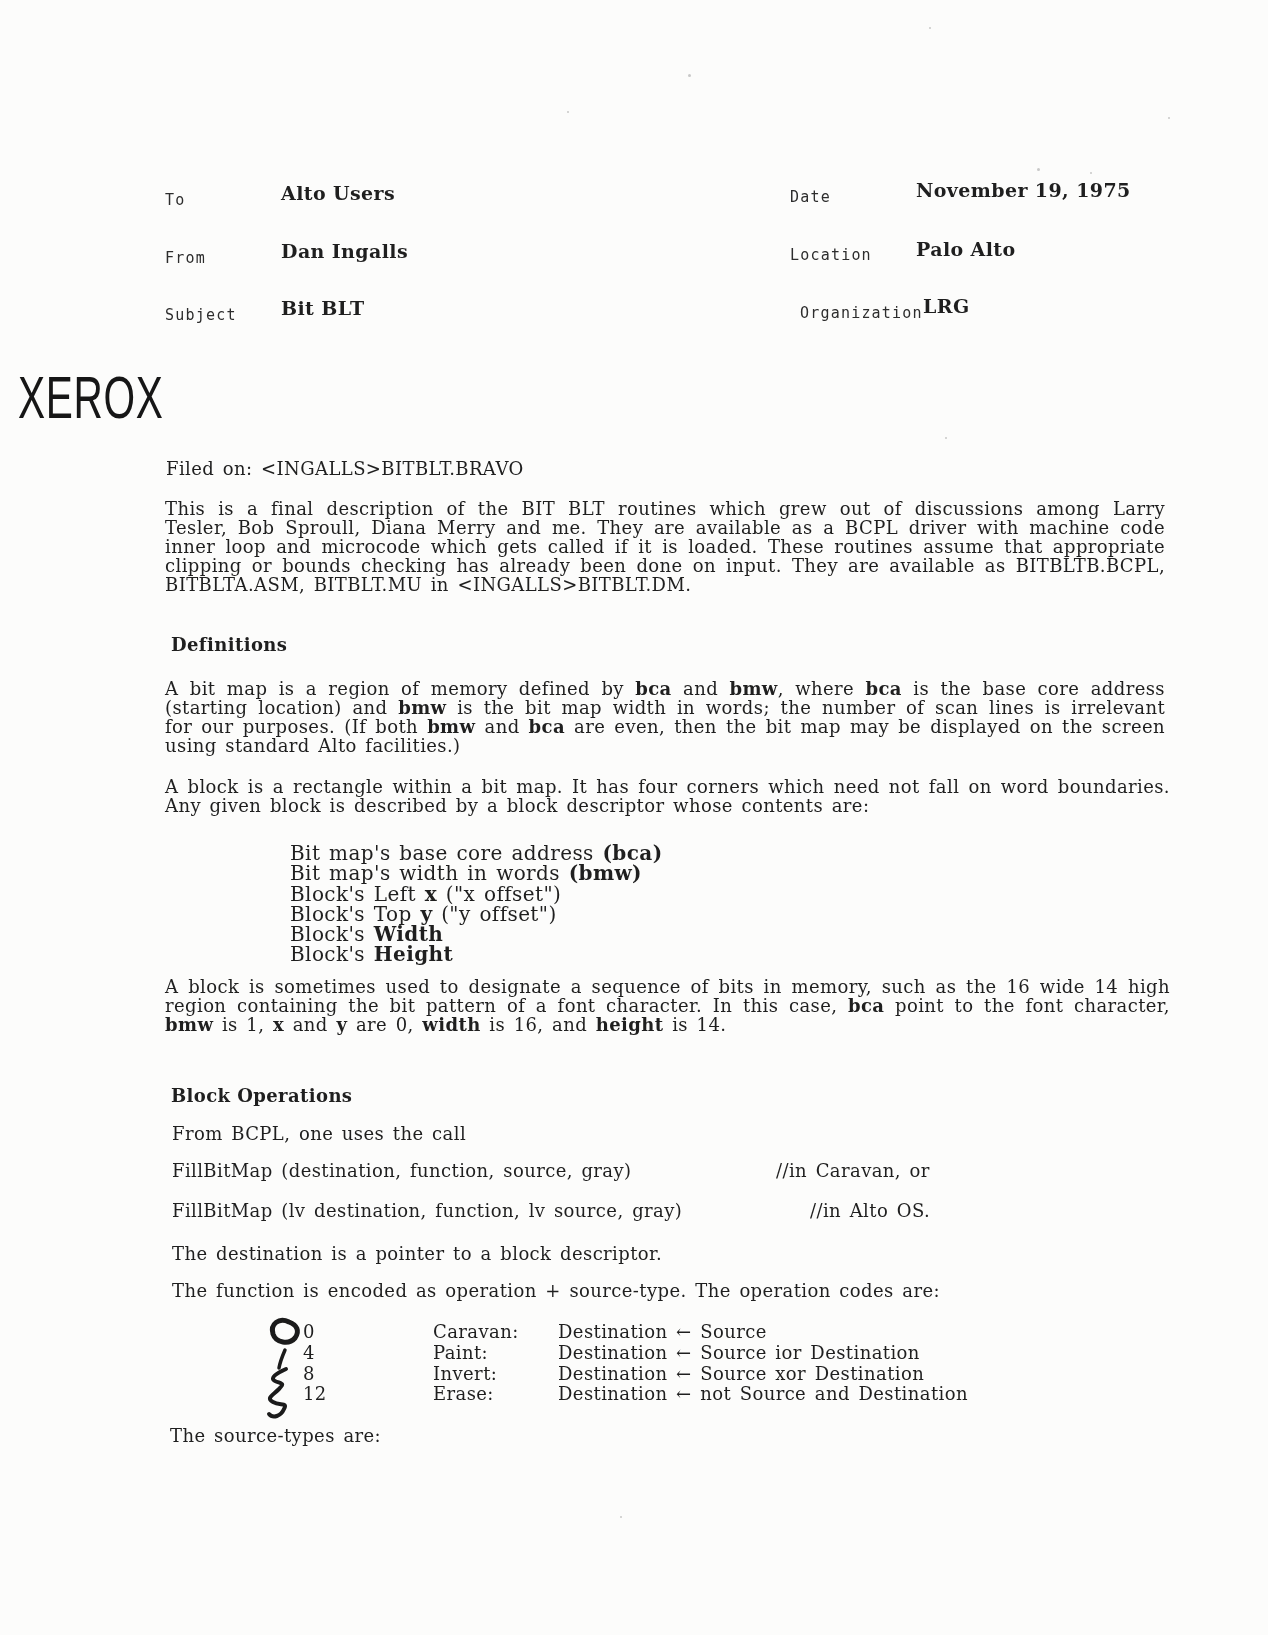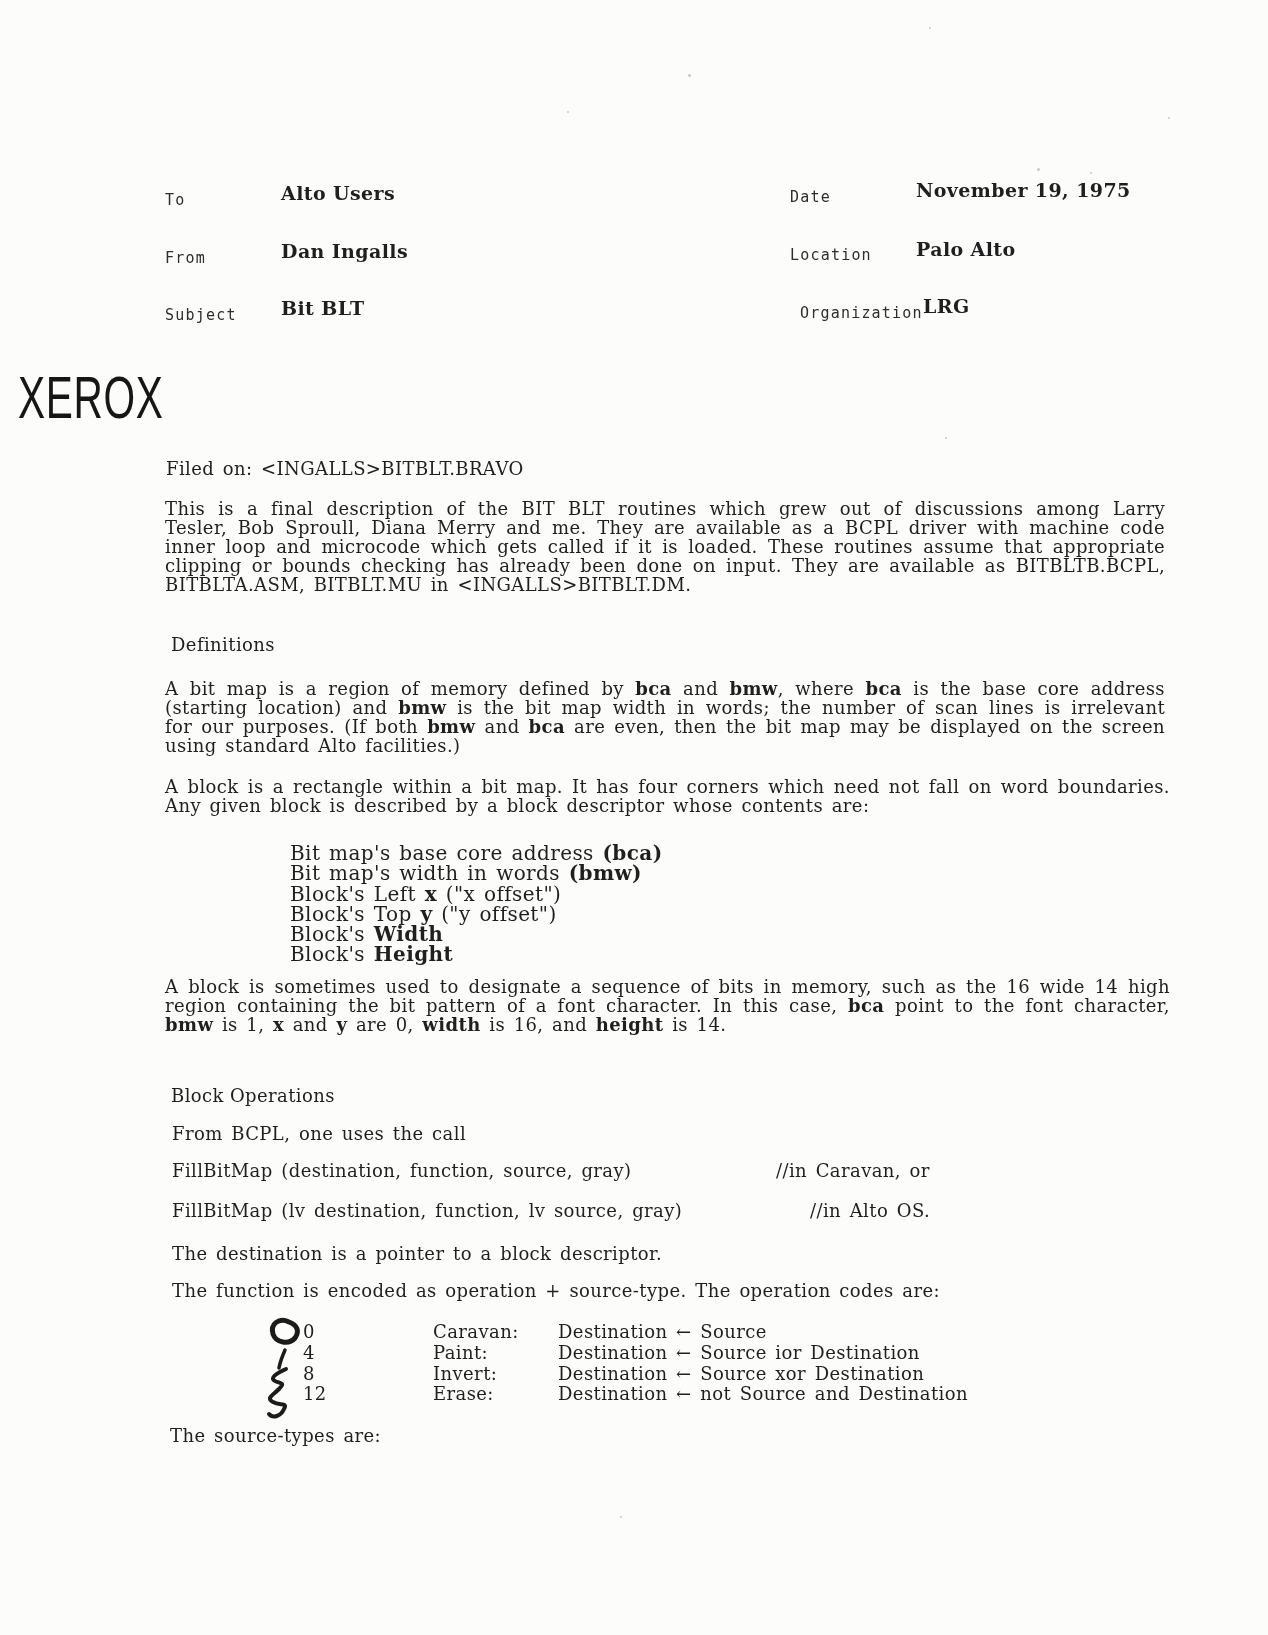--- a/index.html
+++ b/index.html
@@ -23,21 +23,21 @@
     font-family:"Liberation Sans", sans-serif;
     font-size:58px;line-height:1;color:#161616;
     transform:scale(.70,1.03);transform-origin:left top;
     letter-spacing:1px;white-space:nowrap;font-weight:400;
   }
   .body-text{
     font-size:18px;line-height:19px;
     text-align:justify;letter-spacing:.4px;word-spacing:2.5px;
   }
   .single-line{font-size:18px;line-height:21px;letter-spacing:.4px;word-spacing:2.5px;white-space:nowrap;}
-  .section-heading{font-size:18px;font-weight:normal;letter-spacing:.4px;white-space:nowrap;}
+  .section-heading{font-size:18px;font-weight:bold;letter-spacing:.4px;white-space:nowrap;}
   .desc-item{font-size:20px;line-height:20.3px;letter-spacing:.4px;word-spacing:2px;white-space:nowrap;}
   .seg-i{}
   .seg-b{font-weight:bold;}
   .op-row{position:absolute;left:0;width:900px;height:20.8px;}
   .op-code{position:absolute;left:0;top:0;font-size:18px;letter-spacing:.4px;}
   .op-name{position:absolute;left:130px;top:0;font-size:18px;letter-spacing:.4px;}
   .op-desc{position:absolute;left:255px;top:0;font-size:18px;letter-spacing:.4px;word-spacing:2.5px;white-space:nowrap;}
   .speck{position:absolute;background:#8a8a8a;border-radius:50%;opacity:.45;}
   .annotation-svg{position:absolute;}
 </style>

